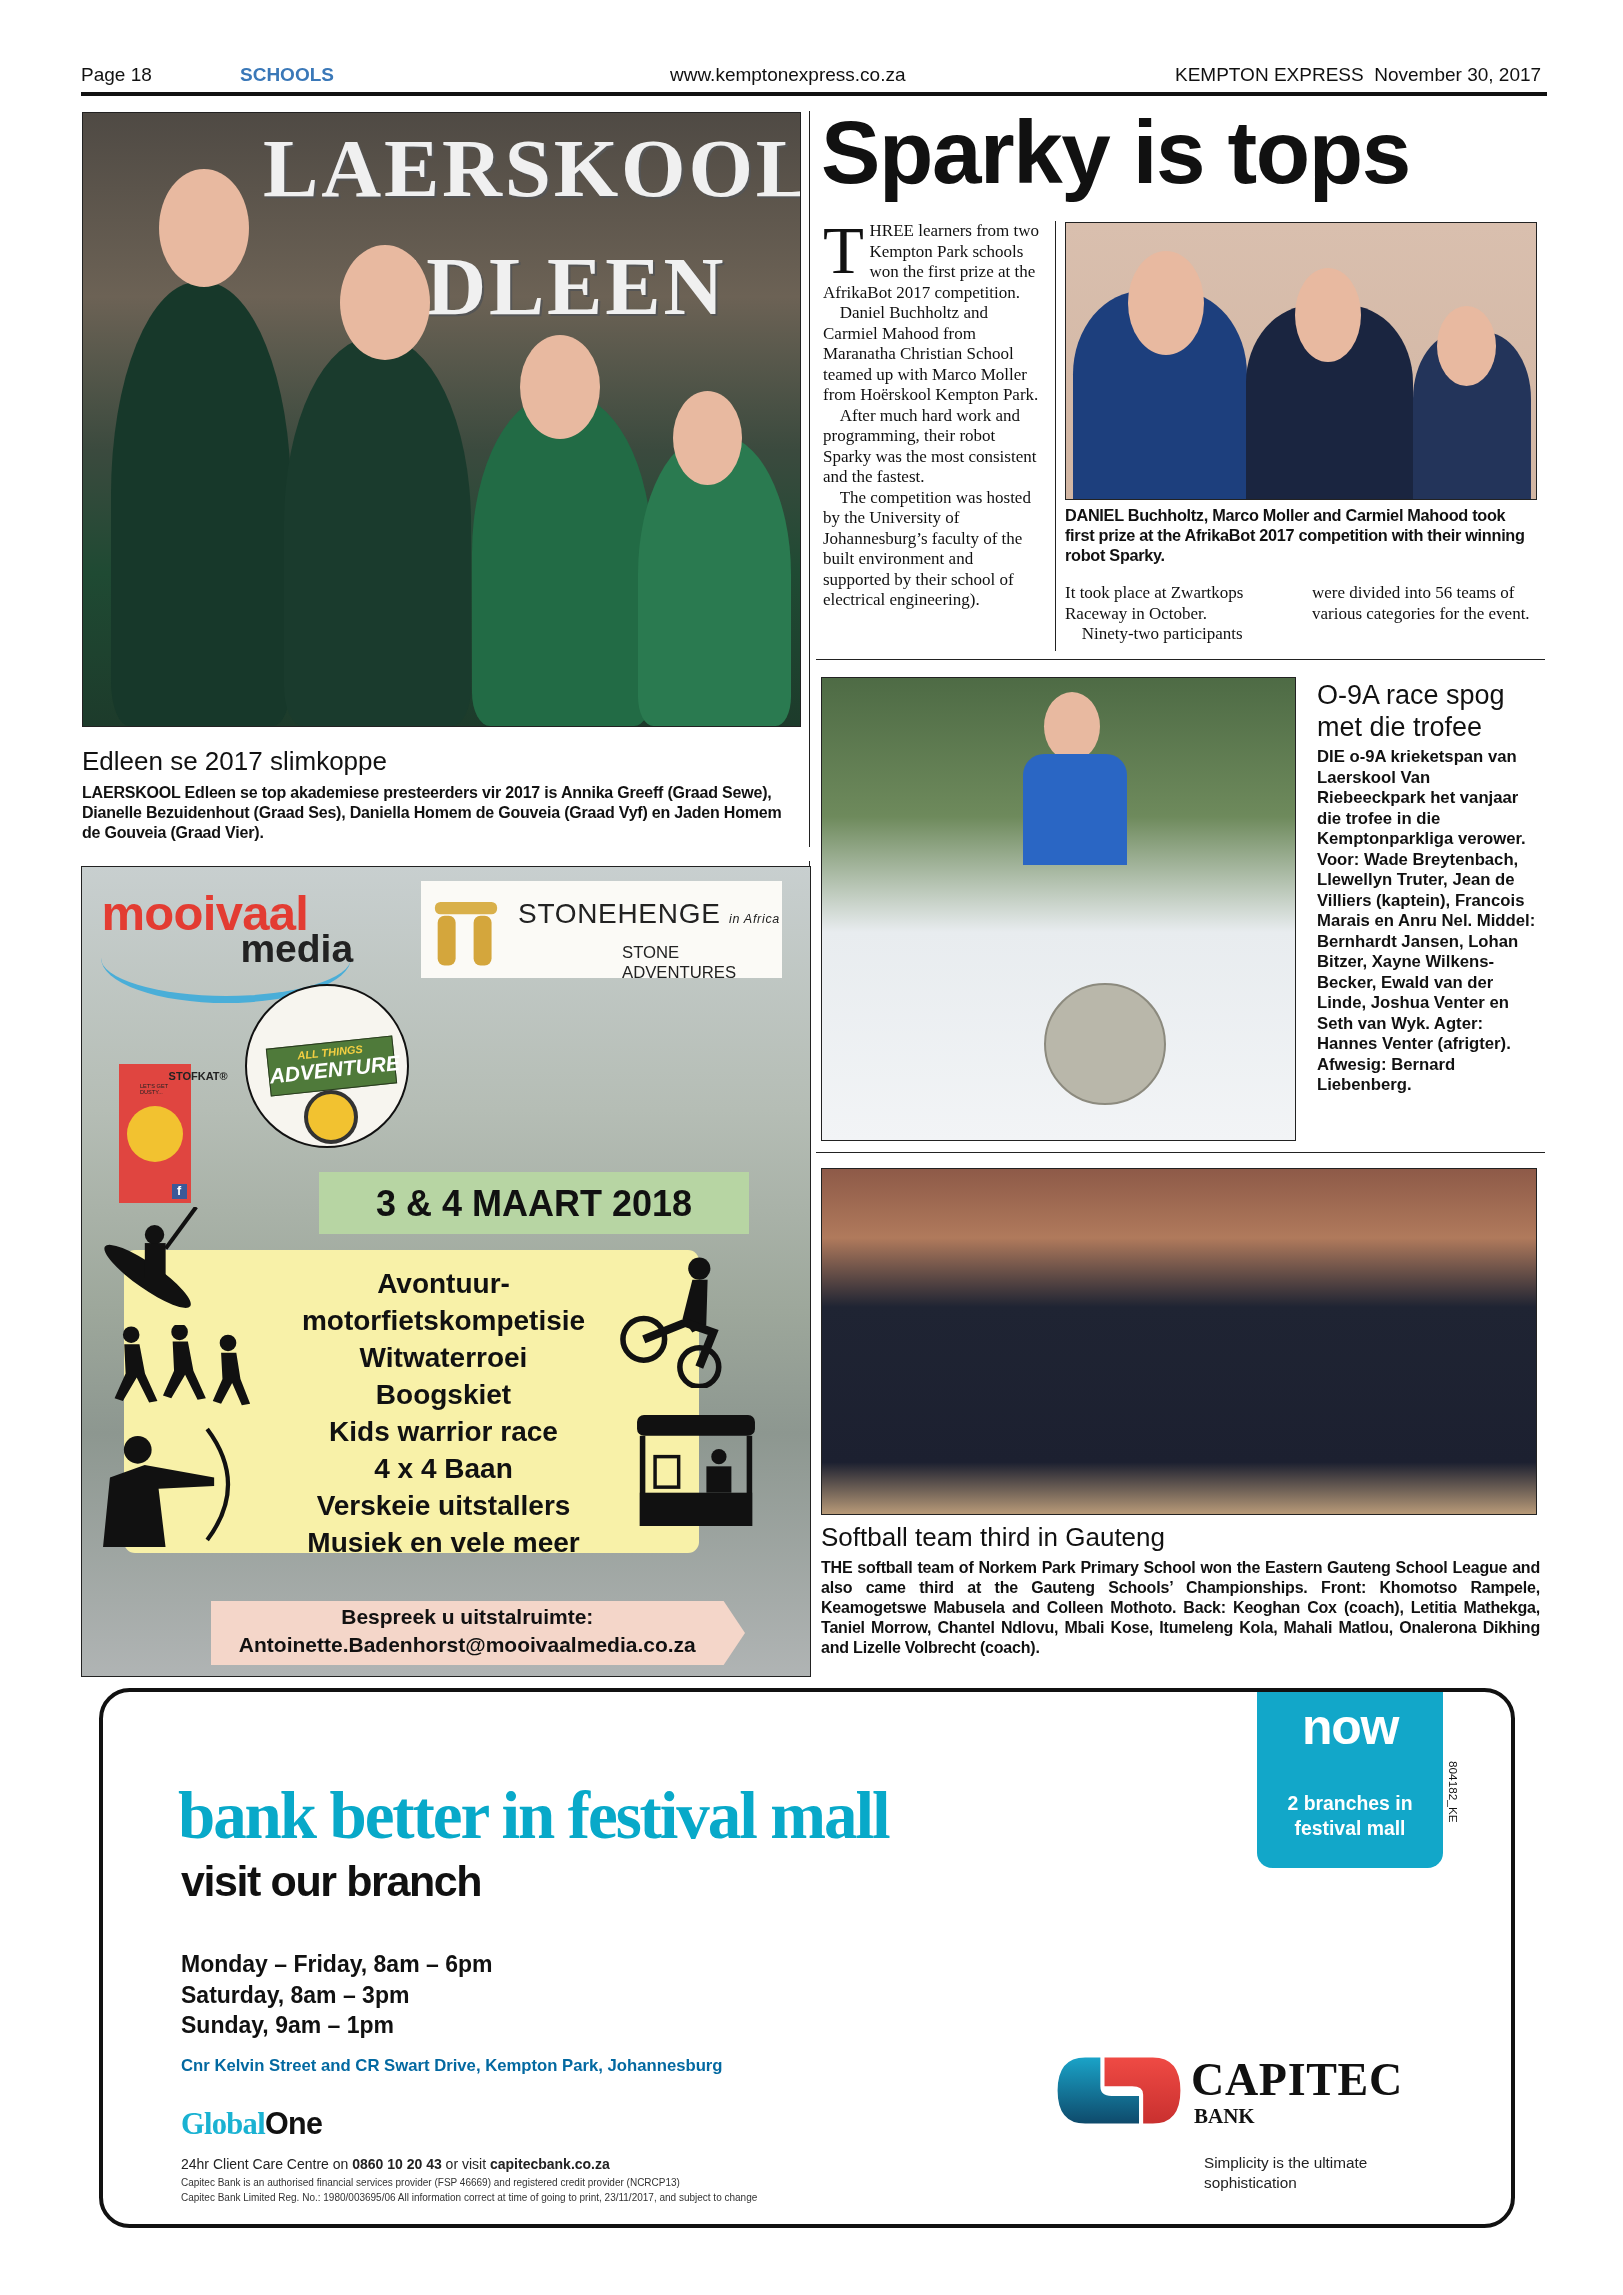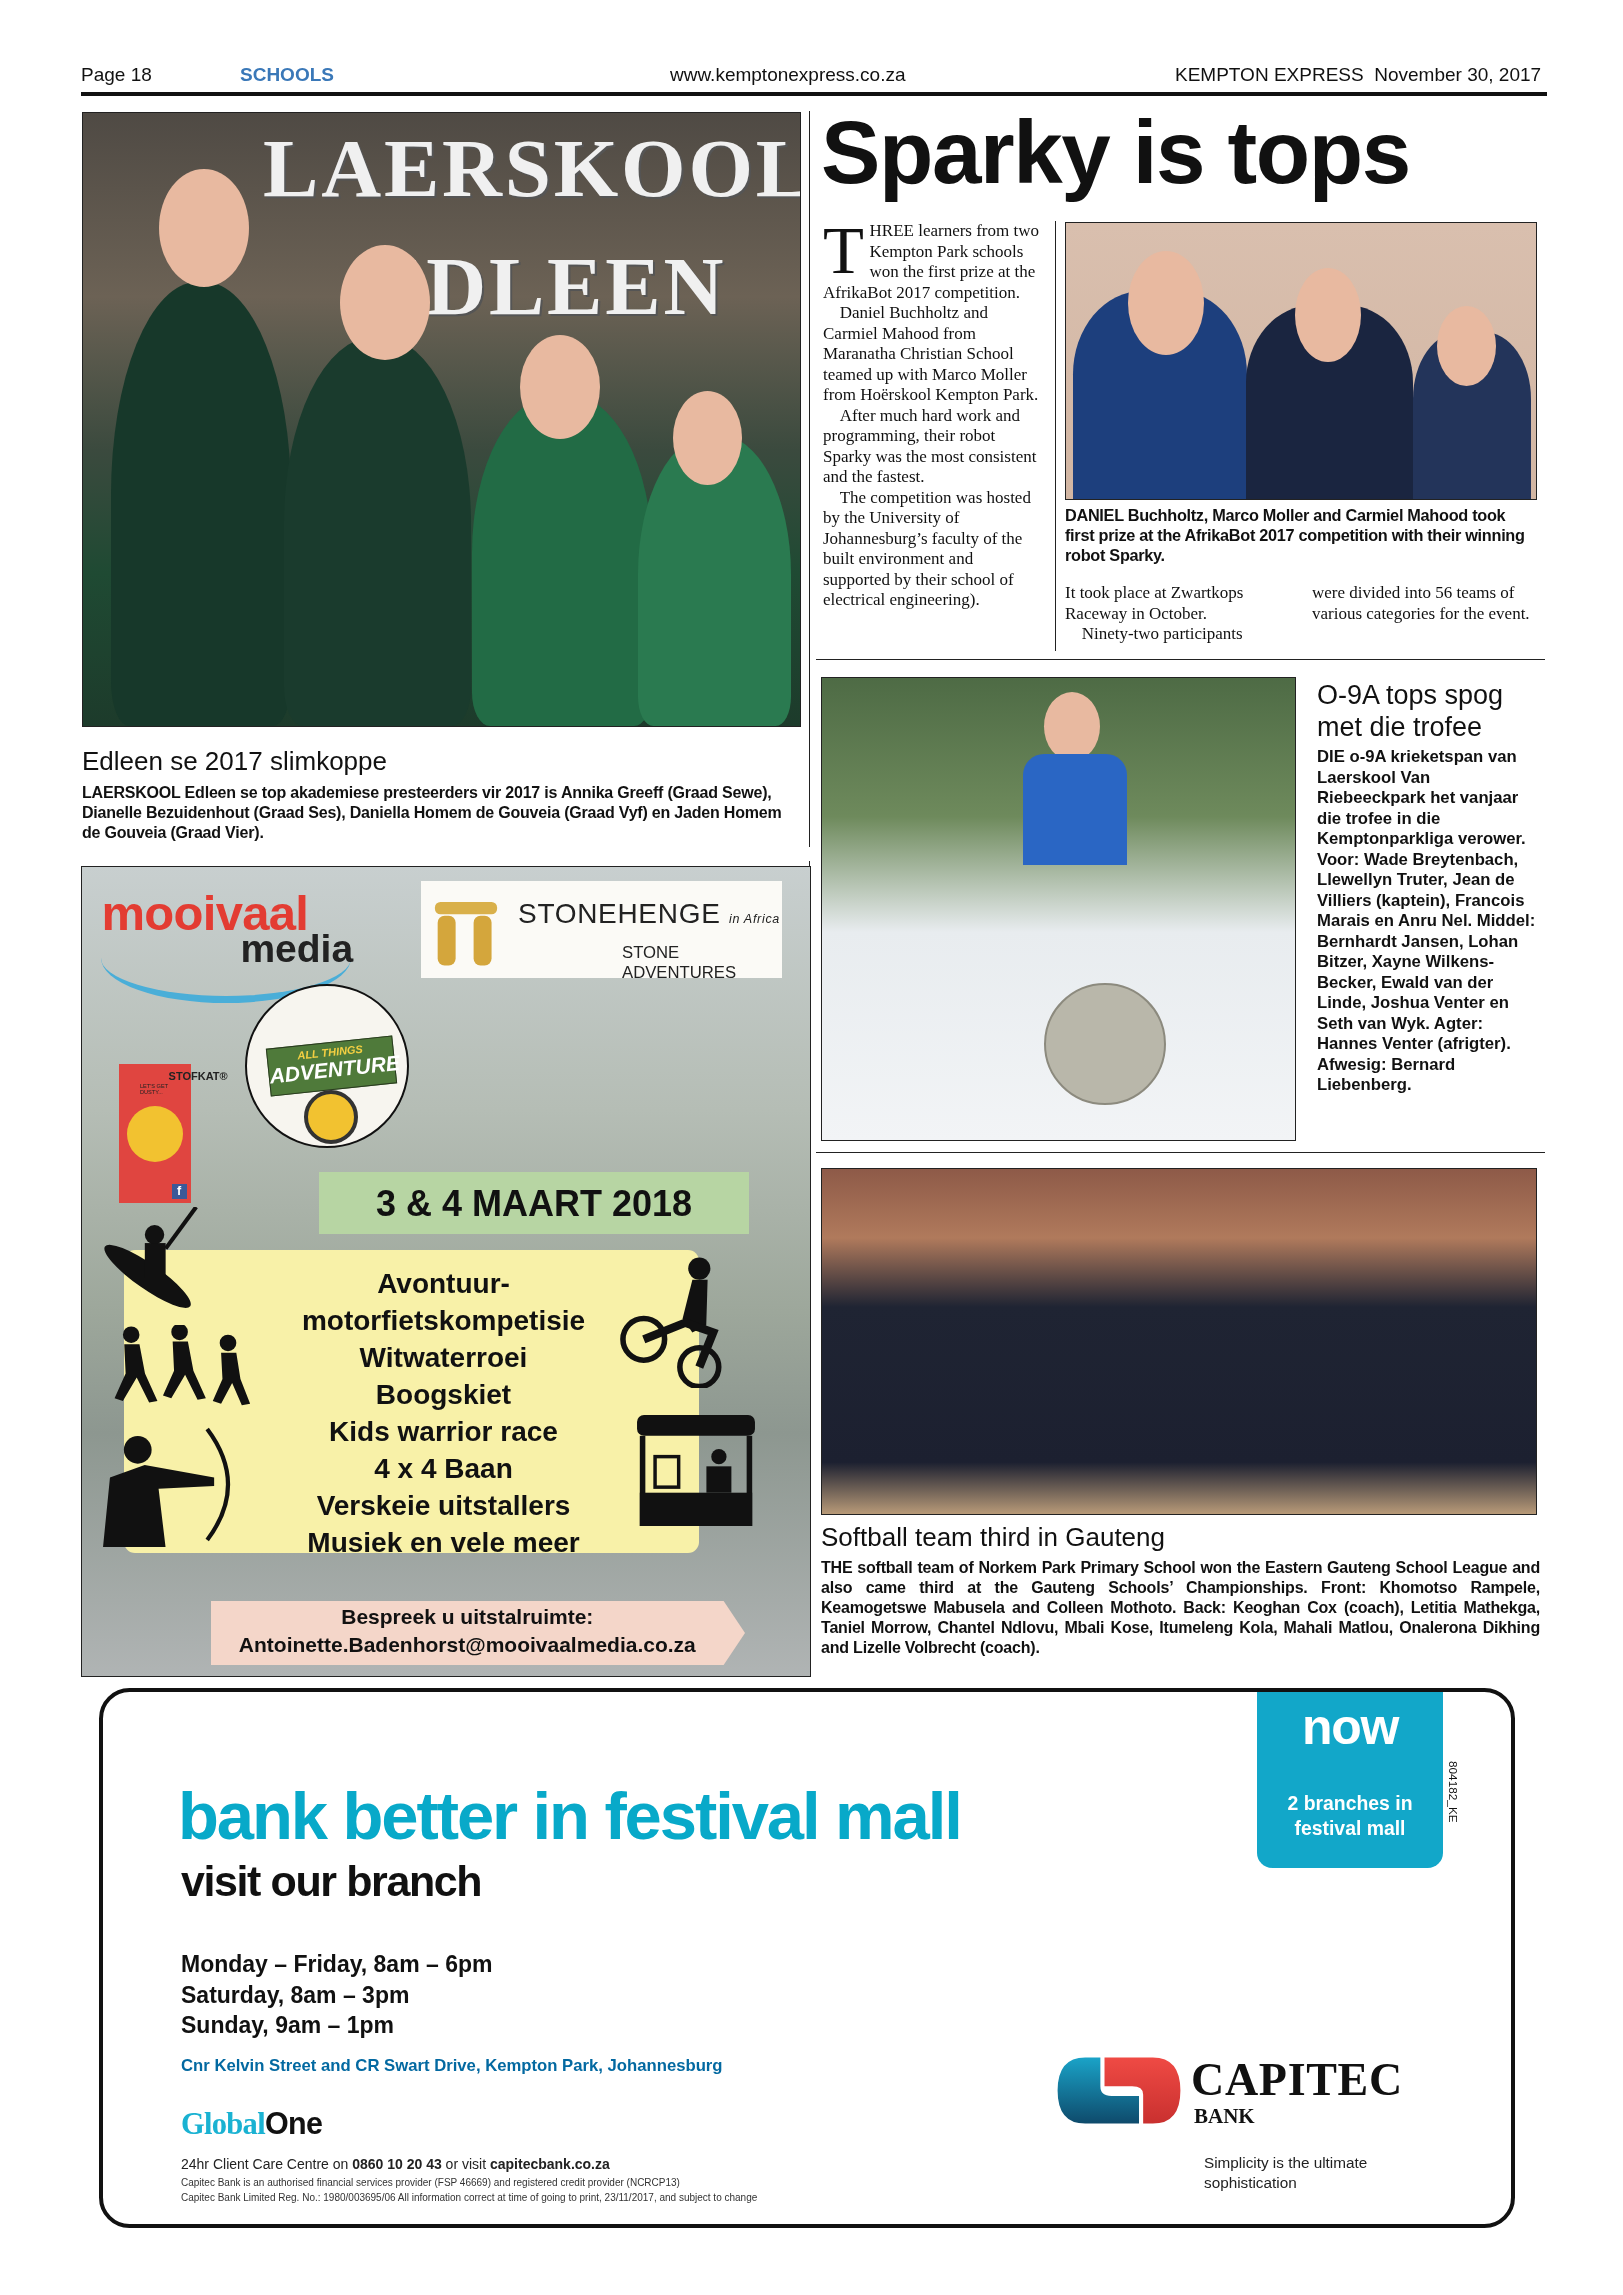--- a/index.html
+++ b/index.html
@@ -67,21 +67,21 @@
   .list-box ul { list-style: none; margin: 0; padding: 0; position: absolute; left: 139px; width: 361px; top: 15.3px; text-align: center; }
   .list-box li { font-size: 28px; font-weight: bold; color: #111; line-height: 37px; }
   .contact-arrow { position: absolute; left: 129px; top: 734px; width: 534px; height: 64px; background: #f4d6c9;
     clip-path: polygon(0 0, 96% 0, 100% 50%, 96% 100%, 0 100%); }
   .contact-arrow .l1 { position: absolute; left: 0; width: 96%; top: 4.2px; text-align: center; font-size: 21px; font-weight: bold; color: #111; }
   .contact-arrow .l2 { position: absolute; left: 0; width: 96%; top: 32px; text-align: center; font-size: 21px; font-weight: bold; color: #111; }
   .sil { position: absolute; }
 
   
   .ad-capitec { left: 99px; top: 1688px; width: 1416px; height: 540px; border: 4.2px solid #111; border-radius: 30.5px; box-sizing: border-box; background: #fff; overflow: hidden; }
-  .cap-headline { position: absolute; left: 75px; top: 85px; font-size: 67px; font-weight: bold; color: #08a9c9; letter-spacing: -2.1px; }
+  .cap-headline { position: absolute; left: 75px; top: 85px; font-size: 67px; font-weight: bold; color: #08a9c9; letter-spacing: -2.1px; font-family: Liberation Serif, serif; }
   .cap-sub { position: absolute; left: 78px; top: 165px; font-size: 43px; font-weight: bold; color: #111; letter-spacing: -1.4px; }
   .cap-hours { position: absolute; left: 78px; top: 257px; font-size: 23px; font-weight: bold; line-height: 30.5px; color: #111; }
   .cap-address { position: absolute; left: 78px; top: 364px; font-size: 16.7px; font-weight: bold; color: #0369a1; }
   .cap-globalone { position: absolute; left: 78px; top: 414px; font-size: 30.5px; font-weight: bold; letter-spacing: -0.7px; }
   .g1-a { color: #1ab2d2; font-family: Liberation Serif, serif; }
   .g1-b { color: #111; }
   .cap-care { position: absolute; left: 78px; top: 464px; font-size: 14px; color: #222; }
   .cap-care b { font-weight: bold; }
   .cap-legal { position: absolute; left: 78px; font-size: 10px; color: #333; }
   .now-box { position: absolute; left: 1154px; top: -4.2px; width: 186px; height: 180px; background: #12a7c9; border-radius: 0 0 15.3px 15.3px; }
@@ -145,21 +145,21 @@
   <p class="first">were divided into 56 teams of various categories for the event.</p>
 </div>
 <div class="vrule" style="left:1055px;top:221px;height:430px;"></div>
 <div class="hrule" style="left:816px;top:659px;width:729px;"></div>
 
 <div class="photo photo-cricket">
   <div class="face" style="left:222px;top:14px;width:56px;height:69px;"></div>
   <div style="position:absolute;left:201px;top:76px;width:104px;height:111px;background:#2a66c4;border-radius:21px 21px 0 0;"></div>
   <div style="position:absolute;left:222px;top:305px;width:118px;height:118px;border-radius:50%;background:#b9b7aa;border:2.8px solid #8c8a7e;"></div>
 </div>
-<div class="abs subhead" style="left:1317px;top:679px;width:229px;font-size:27px;line-height:32px;">O-9A tops spog met die trofee</div>
+<div class="abs subhead" style="left:1317px;top:679px;width:229px;font-size:27px;line-height:32px;">O-9A race spog met die trofee</div>
 <div class="abs caption-bold" style="left:1317px;top:747px;width:226px;font-size:16.7px;line-height:20.5px;">DIE o-9A krieketspan van Laerskool Van Riebeeckpark het vanjaar die trofee in die Kemptonparkliga verower. Voor: Wade Breytenbach, Llewellyn Truter, Jean de Villiers (kaptein), Francois Marais en Anru Nel. Middel: Bernhardt Jansen, Lohan Bitzer, Xayne Wilkens-Becker, Ewald van der Linde, Joshua Venter en Seth van Wyk. Agter: Hannes Venter (afrigter). Afwesig: Bernard Liebenberg.</div>
 <div class="hrule" style="left:816px;top:1152px;width:729px;"></div>
 
 <div class="photo photo-softball"></div>
 <div class="abs subhead" style="left:821px;top:1522px;">Softball team third in Gauteng</div>
 <div class="abs caption-cond" style="left:821px;top:1558px;width:719px;text-align:justify;">THE softball team of Norkem Park Primary School won the Eastern Gauteng School League and also came third at the Gauteng Schools’ Championships. Front: Khomotso Rampele, Keamogetswe Mabusela and Colleen Mothoto. Back: Keoghan Cox (coach), Letitia Mathekga, Taniel Morrow, Chantel Ndlovu, Mbali Kose, Itumeleng Kola, Mahali Matlou, Onalerona Dikhing and Lizelle Volbrecht (coach).</div>
 <div class="vrule" style="left:809px;top:861px;height:816px;"></div>
 
 <div class="abs ad-mooivaal">
   <div class="logo-mooivaal">

